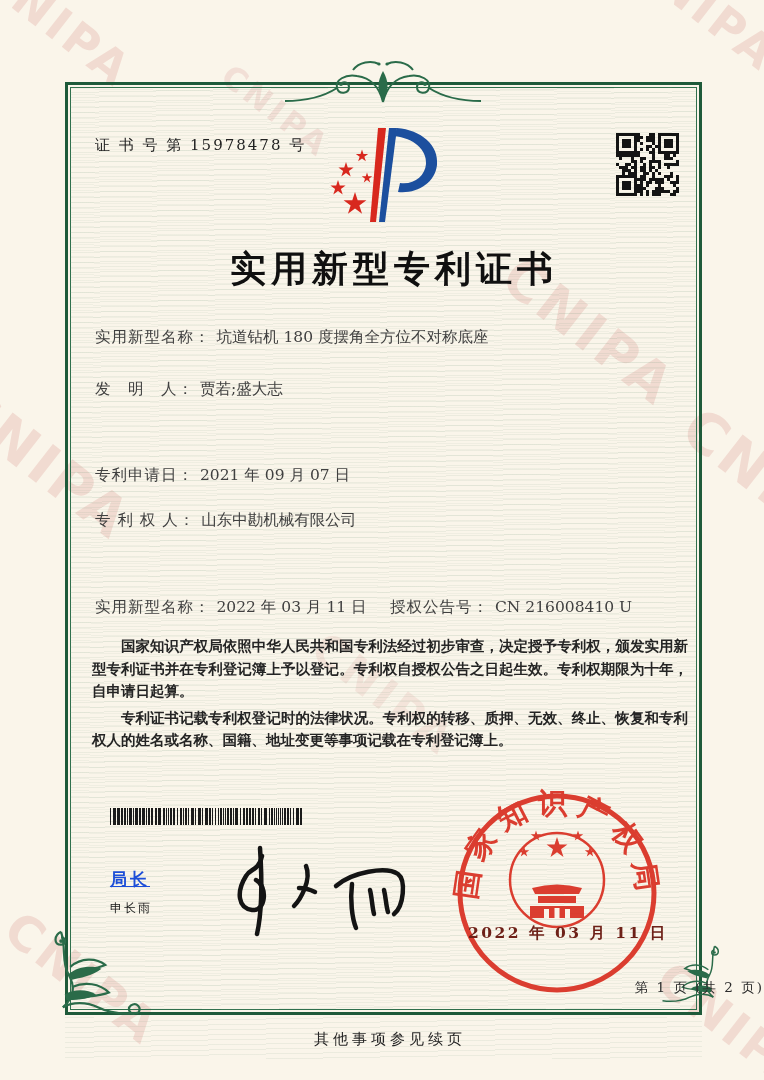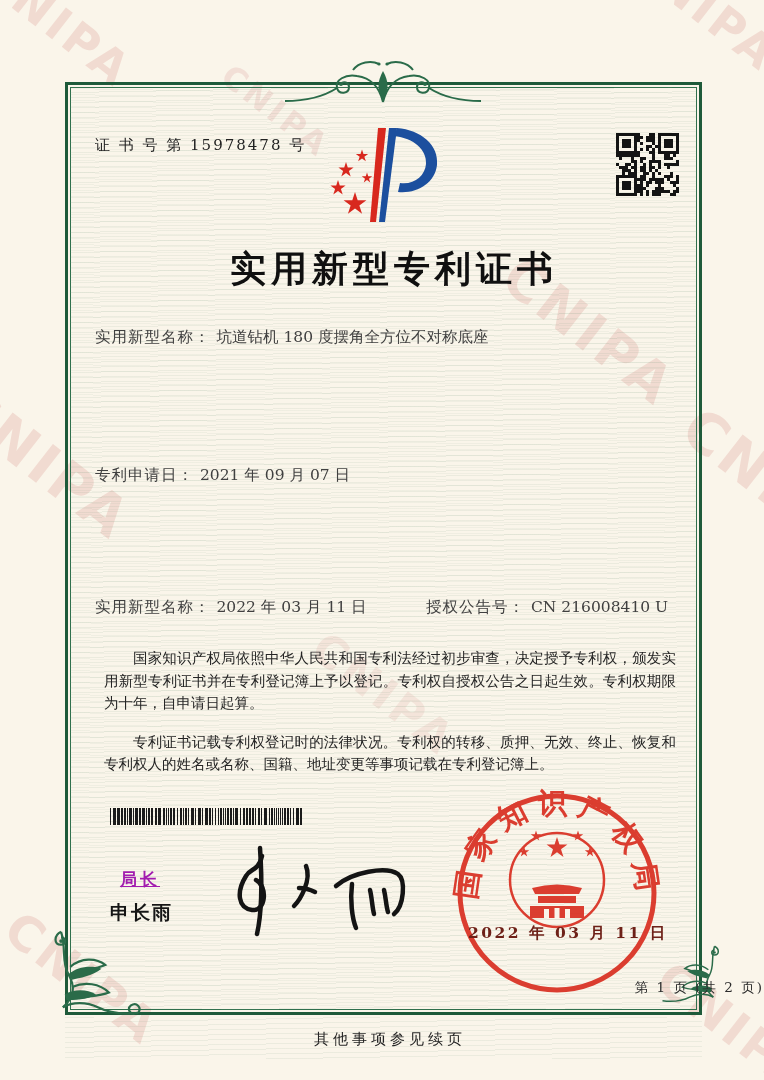--- a/index.html
+++ b/index.html
@@ -35,30 +35,30 @@
   .certno{position:absolute;left:95px;top:136px;font-size:15px;letter-spacing:2px;color:#222;z-index:2;text-align:right;}
   .logo{position:absolute;left:318px;top:122px;width:128px;height:114px;z-index:2;}
   .qr{position:absolute;left:616px;top:133px;width:63px;height:63px;z-index:2;}
   .title{position:absolute;left:0;top:233px;width:100%;margin:12px;text-align:center;
          font-size:36px;font-weight:700;letter-spacing:5px;color:#101010;z-index:2;}
   
   .field{position:absolute;left:95px;width:580px;font-size:15.5px;color:#404040;z-index:2;}
   .f0{top:327px}.f1{top:379px}.f2{top:423px}.f3{top:465px}.f4{top:510px}.f5{top:555px}.f6{top:597px}
   .flabel{letter-spacing:1px;}
   .fvalue{margin-left:6px;}
-  .second{position:absolute;left:295px;top:0;margin-left:36px;}
+  .second{position:absolute;left:295px;top:0;}
   
   .paras{position:absolute;left:88px;top:631px;width:604px;font-size:14.5px;
          line-height:22.5px;text-align:justify;color:#242424;z-index:2;}
-  .paras p{margin:16px;text-indent:2em;}
+  .paras p{margin:4px;text-indent:2em;font-weight:bold;}
   
   .barcode{position:absolute;left:110px;top:808px;width:196px;height:17px;z-index:2;}
-  .director-label{position:absolute;left:120px;top:868px;font-size:17px;font-weight:600;
-                  letter-spacing:3px;color:#a21caf;z-index:2;text-decoration:underline;}
-  .director-name{position:absolute;left:110px;top:900px;font-size:19px;font-weight:700;
+  .director-label{position:absolute;left:110px;top:868px;font-size:17px;font-weight:600;
+                  letter-spacing:3px;color:#1d4ed8;z-index:2;text-decoration:underline;}
+  .director-name{position:absolute;left:110px;top:900px;font-size:12px;font-weight:400;
                  letter-spacing:2px;color:#161616;z-index:2;}
   .signature{position:absolute;left:215px;top:836px;width:200px;height:108px;z-index:3;}
   .seal{position:absolute;left:452px;top:788px;width:210px;height:210px;z-index:3;opacity:.93;}
   .seal-date{position:absolute;left:468px;top:923px;font-size:15.5px;font-weight:600;
              letter-spacing:2.5px;color:#6e2118;z-index:4;}
   .page-info{position:absolute;left:0;top:979px;width:100%;text-align:right;
              font-size:13.5px;letter-spacing:2px;color:#2c2c2c;z-index:2;}
   .cont-note{position:absolute;left:0;top:1030px;width:100%;text-align:center;
              font-size:15px;letter-spacing:4px;color:#242424;z-index:2;padding-left:8px;}
 </style>
@@ -399,22 +399,28 @@
         <rect x="42" y="60" width="3" height="3"></rect>
         <rect x="54" y="60" width="3" height="3"></rect>
         <rect x="57" y="60" width="3" height="3"></rect>
       </svg></div>
 
   <h1 class="title">实用新型专利证书</h1>
 
   <div class="field f0">
     <span class="flabel">实用新型名称：</span><span class="fvalue">坑道钻机 180 度摆角全方位不对称底座</span>
   </div>
+  <div class="field f1">
+    <span class="flabel">发　明　人：</span><span class="fvalue">贾若;盛大志</span>
+  </div>
   <div class="field f3">
     <span class="flabel">专利申请日：</span><span class="fvalue">2021 年 09 月 07 日</span>
+  </div>
+  <div class="field f4">
+    <span class="flabel">专 利 权 人：</span><span class="fvalue">山东中勘机械有限公司</span>
   </div>
   <div class="field f6">
     <span class="flabel">实用新型名称：</span><span class="fvalue">2022 年 03 月 11 日</span>
     <span class="second">
       <span class="flabel">授权公告号：</span><span class="fvalue">CN 216008410 U</span>
     </span>
   </div>
 
   <div class="paras">
     <p>国家知识产权局依照中华人民共和国专利法经过初步审查，决定授予专利权，颁发实用新型专利证书并在专利登记簿上予以登记。专利权自授权公告之日起生效。专利权期限为十年，自申请日起算。</p>

